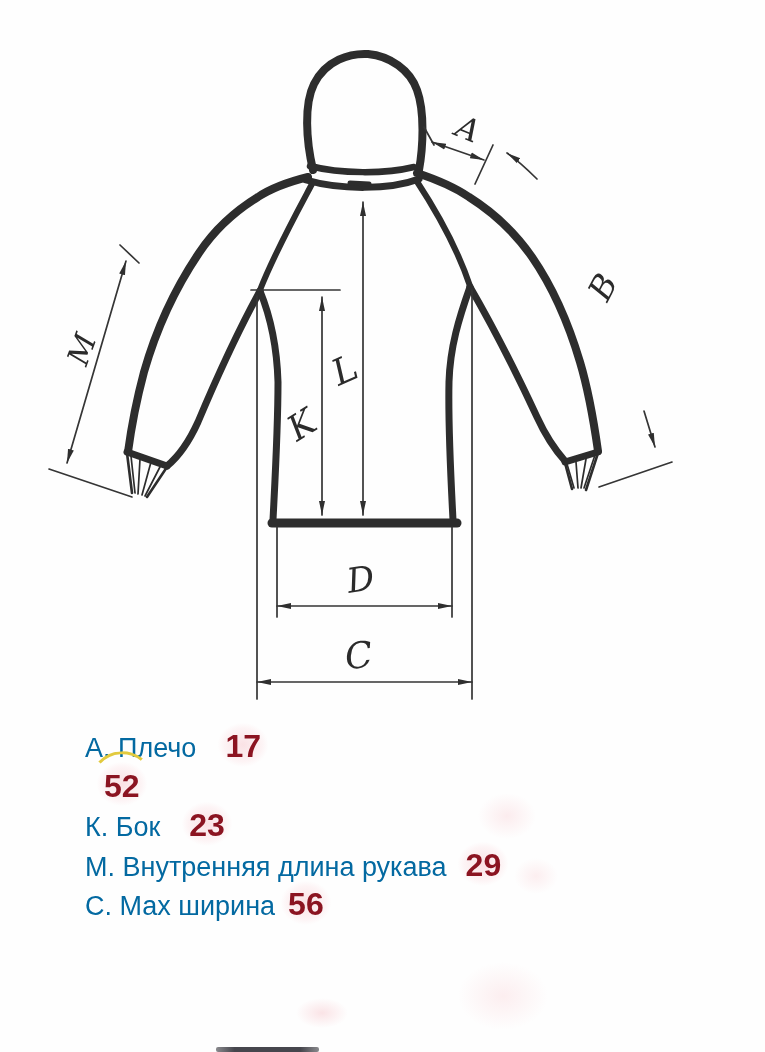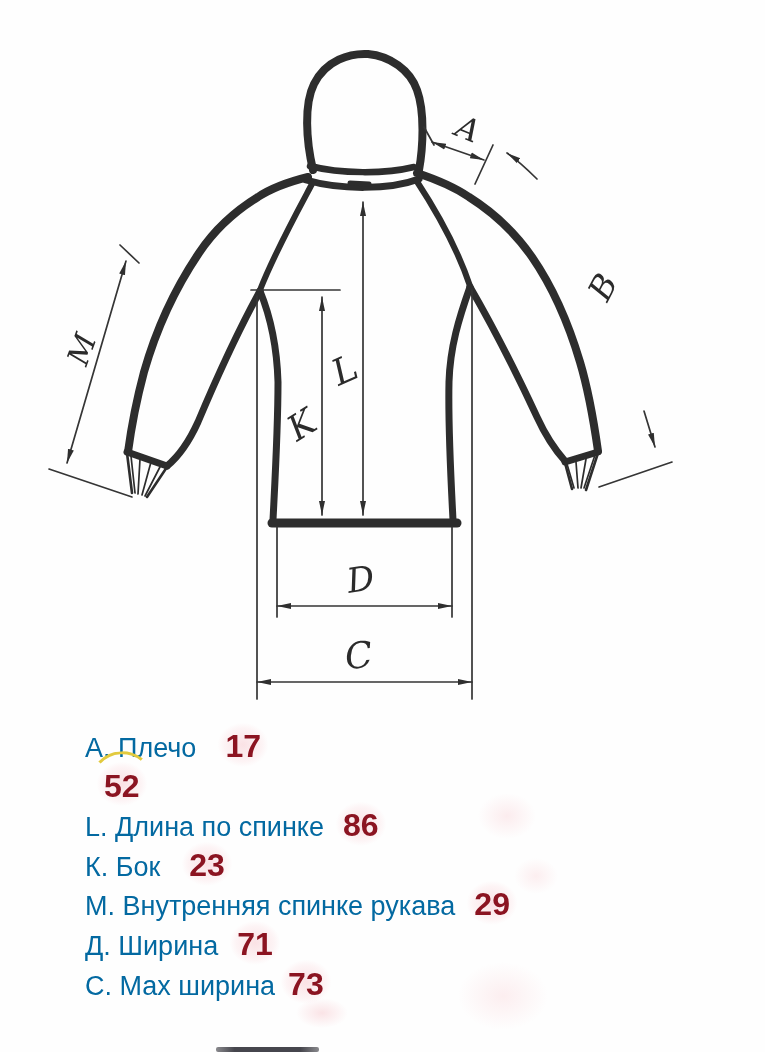--- a/index.html
+++ b/index.html
@@ -161,38 +161,30 @@
 
   <div class="list">
     <div class="m-row">
       <span class="m-label">А. Плечо</span>
       <span class="m-value g-wide">17</span>
     </div>
     <div class="m-row">
       <span class="m-value arc-yellow">52</span>
     </div>
     <div class="m-row">
-      <span class="m-label">L. Длина по спинке</span>
-      <span class="m-value">86</span>
-    </div>
-    <div class="m-row">
       <span class="m-label">К. Бок</span>
       <span class="m-value g-wide">23</span>
     </div>
     <div class="m-row">
-      <span class="m-label">М. Внутренняя спинке рукава</span>
+      <span class="m-label">М. Внутренняя длина рукава</span>
       <span class="m-value">29</span>
     </div>
     <div class="m-row">
-      <span class="m-label">Д. Ширина</span>
-      <span class="m-value">71</span>
-    </div>
-    <div class="m-row">
       <span class="m-label">С. Мах ширина</span>
-      <span class="m-value g-narrow">73</span>
+      <span class="m-value g-narrow">56</span>
     </div>
   </div>
 
   <div class="blob b1"></div>
   <div class="blob b2"></div>
   <div class="blob b3"></div>
   <div class="blob b4"></div>
 
   <div class="bottom-bar"></div>
 </div>

